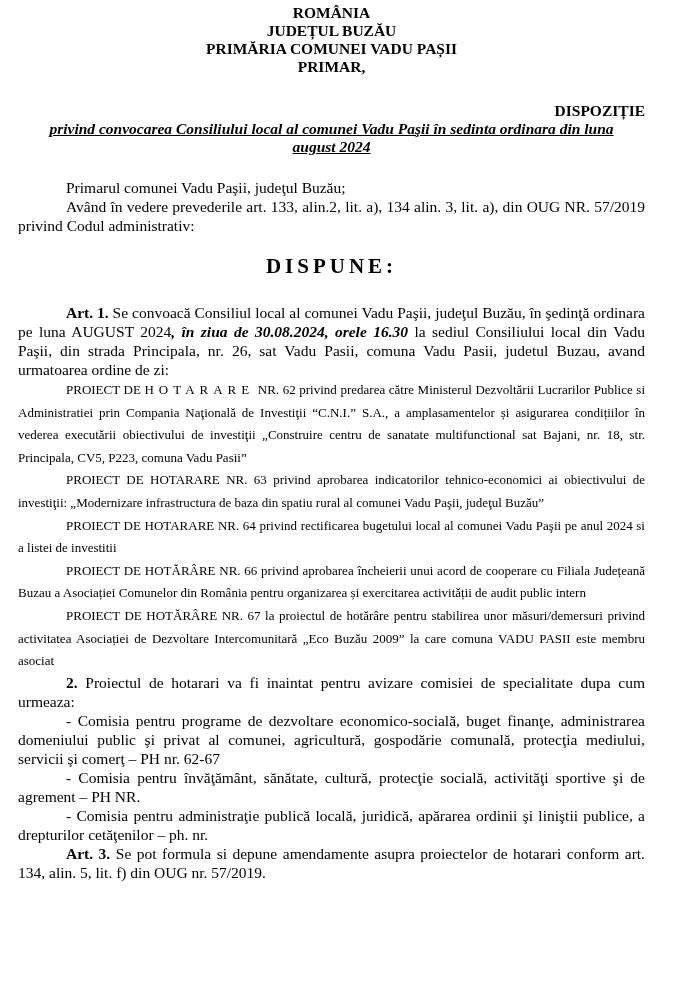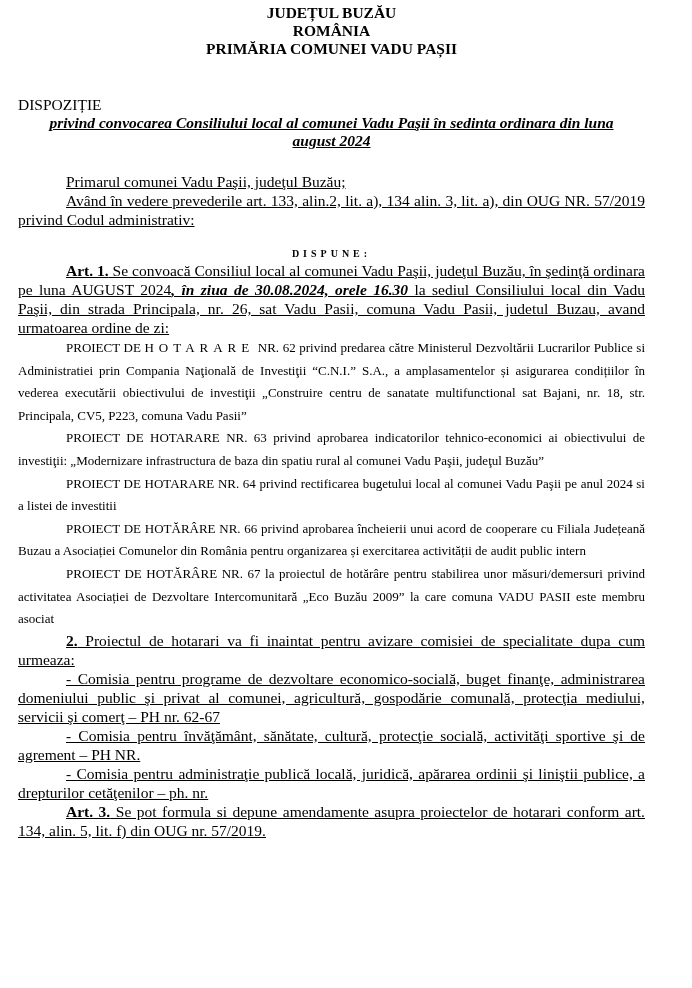--- a/index.html
+++ b/index.html
@@ -1,38 +1,39 @@
 <!DOCTYPE html>
 <html><head>
 <meta charset="utf-8">
 <style>
   html, body { margin: 0; padding: 0; background: #ffffff; }
   body { width: 692px; height: 988px; overflow: hidden; position: relative; color: #000; font-family: "Liberation Serif", "DejaVu Serif", serif; }
   .page { position: absolute; left: 18px; top: 4px; width: 627px; }
   .hdr { text-align: center; font-weight: bold; font-size: 15.5px; line-height: 18px; margin: 0; }
   .hdr-block { margin-left: 0; }
-  .title { text-align: left; font-weight: normal; font-size: 15.5px; line-height: 18px; margin-top: 38px; }
+  .title { text-align: right; font-weight: bold; font-size: 15.5px; line-height: 18px; margin-top: 26px; }
   .subtitle { text-align: center; font-weight: bold; font-style: italic; font-size: 15.5px; line-height: 18px; padding: 0 30px; text-decoration: underline; }
   .sm { font-size: 15.5px; line-height: 19px; text-align: justify; margin: 0; }
-  .ind { text-indent: 48px; text-decoration: underline; }
+  .ind { text-indent: 48px; }
   .intro { margin-top: 22px; }
-  .dispune { text-align: center; font-weight: bold; font-size: 10px; letter-spacing: 4px; margin-top: 19px; margin-bottom: 2px; }
+  .dispune { text-align: center; font-weight: bold; font-size: 21px; letter-spacing: 4px; margin-top: 19px; margin-bottom: 24px; }
   .lg { font-size: 13px; line-height: 22.6px; text-align: justify; margin: 0; text-indent: 48px; }
   .art-lbl { font-weight: bold; }
   .bi { font-weight: bold; font-style: italic; }
   .spaced { letter-spacing: 5px; }
 </style>
 </head>
 <body>
 
 <div class="page">
   <div class="hdr-block">
+    <p class="hdr">ROMÂNIA</p>
     <p class="hdr">JUDEȚUL BUZĂU</p>
-    <p class="hdr">ROMÂNIA</p>
     <p class="hdr">PRIMĂRIA COMUNEI VADU PAȘII</p>
+    <p class="hdr">PRIMAR,</p>
   </div>
 
   <div class="title">DISPOZIȚIE</div>
   <div class="subtitle">privind convocarea Consiliului local al comunei Vadu Paşii în sedinta ordinara din luna august 2024</div>
 
   <div class="intro">
     <p class="sm ind">Primarul comunei Vadu Paşii, judeţul Buzău;</p>
     <p class="sm ind">Având în vedere prevederile art. 133, alin.2, lit. a), 134 alin. 3, lit. a), din OUG NR. 57/2019 privind Codul administrativ:</p>
   </div>
 

